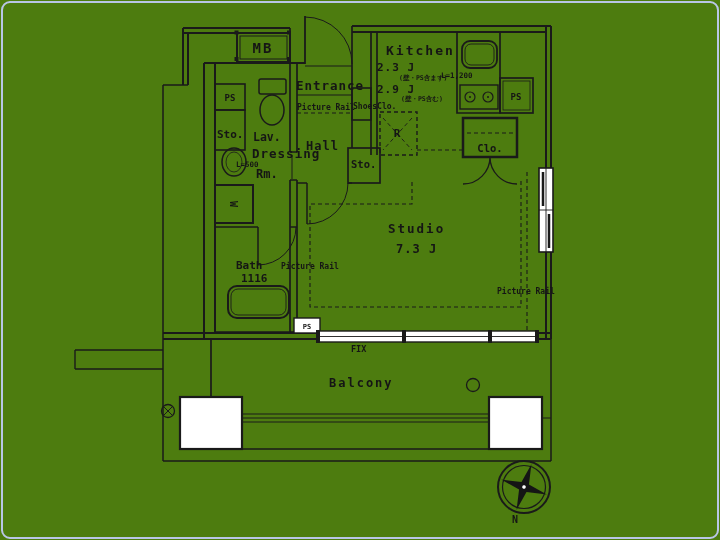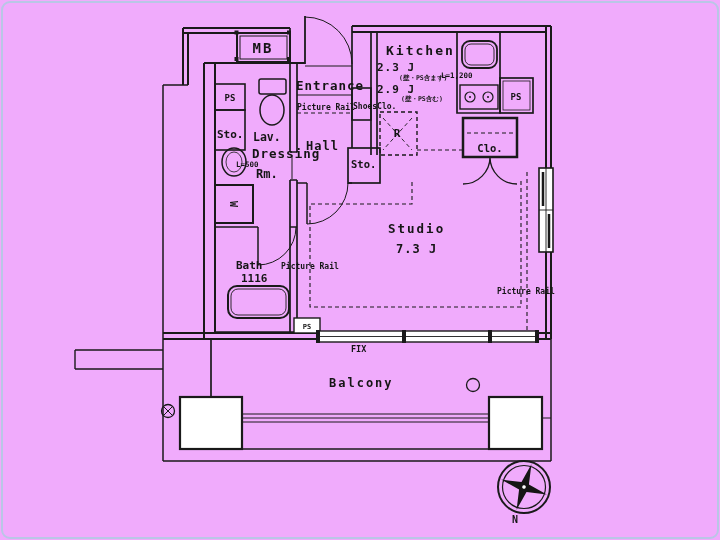--- a/index.html
+++ b/index.html
@@ -1,16 +1,16 @@
 <!DOCTYPE html>
 <html><head>
 <meta charset="utf-8">
 <style>
   html,body{margin:0;padding:0;background:#fff;}
-  #stage{position:relative;width:720px;height:540px;background:#f0abfc;overflow:hidden;
+  #stage{position:relative;width:720px;height:540px;background:#4d7c0f;overflow:hidden;
          font-family:"DejaVu Sans Mono","Liberation Mono",monospace;}
   #frame{position:absolute;inset:1px;border:2px solid #b9c6e6;border-radius:9px;pointer-events:none;}
   svg{position:absolute;left:0;top:0;}
   text{fill:#151515;font-family:"DejaVu Sans Mono","Liberation Mono",monospace;font-weight:bold;}
   .wall{stroke:#1a1a1a;fill:none;}
   .fix{stroke:#1a1a1a;fill:none;}
   .dash{stroke:#1a1a1a;fill:none;stroke-dasharray:4 3;}
 </style>
 </head>
 <body>

